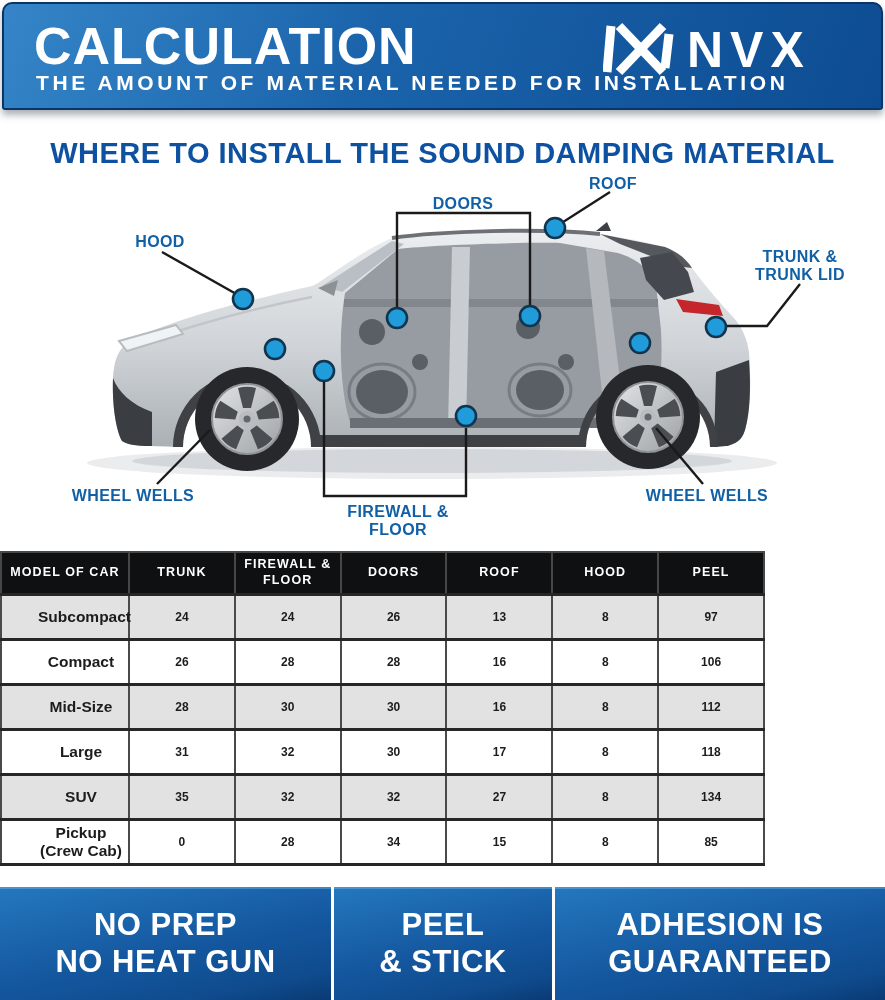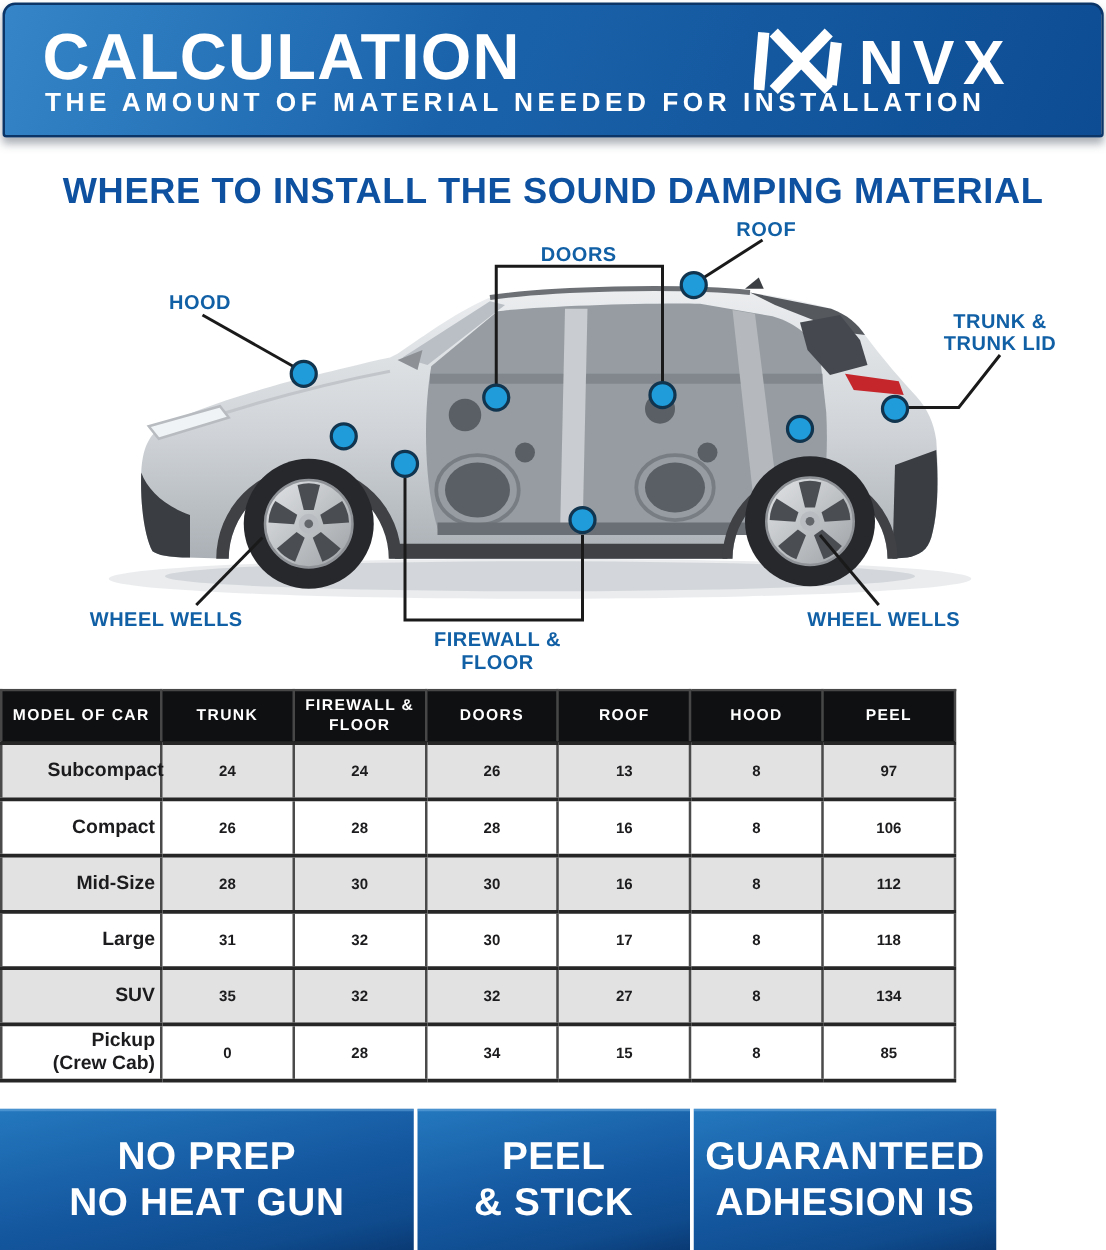--- a/index.html
+++ b/index.html
@@ -44,26 +44,26 @@
   th {
     background:#0f1012; color:#ffffff; font-size:12.5px; font-weight:bold;
     letter-spacing:1.1px; height:42px; border:2px solid #474747; text-align:center;
     padding:2px 6px; line-height:1.25;
   }
   td {
     font-size:12px; font-weight:bold; color:#1c1c1e; text-align:center;
     height:45px; border-left:2px solid #4a4a4a; border-right:2px solid #4a4a4a;
     border-top:3px solid #262626; border-bottom:3px solid #262626; padding:2px 4px;
   }
-  td.model { text-align:right; padding-left:36px; font-size:15.5px; line-height:1.15; }
+  td.model { text-align:center; padding-left:36px; font-size:15.5px; line-height:1.15; }
   tr.gray td { background:#e2e2e2; }
   tr.white td { background:#ffffff; }
 
   
-  .footer { position:absolute; left:0; top:885px; width:797px; height:115px;
+  .footer { position:absolute; left:0; top:885px; width:885px; height:115px;
     display:flex; background:#ffffff; border-top:2px solid #fff; }
   .footer .panel {
     position:relative; height:100%;
     background:linear-gradient(168deg,#2478be 0%,#14579f 55%,#0f4b8d 84%,#0a3a74 100%);
     color:#fff; display:flex; flex-direction:column; align-items:center; justify-content:center;
     font-size:31px; font-weight:bold; line-height:1.18; letter-spacing:.5px; text-align:center;
     box-shadow:inset 0 2px 0 rgba(120,180,230,.45);
   }
   .footer .panel.p1 { width:331px; }
   .footer .gap { width:3px; background:#fff; }
@@ -315,18 +315,18 @@
       <div>NO PREP</div>
       <div>NO HEAT GUN</div>
     </div>
     <div class="gap"></div>
     <div class="panel p2">
       <div>PEEL</div>
       <div>&amp; STICK</div>
     </div>
     <div class="gap"></div>
     <div class="panel p3">
+      <div>ADHESION IS</div>
       <div>GUARANTEED</div>
-      <div>ADHESION IS</div>
     </div>
   </div>
 
 </div>
 
 </body></html>

